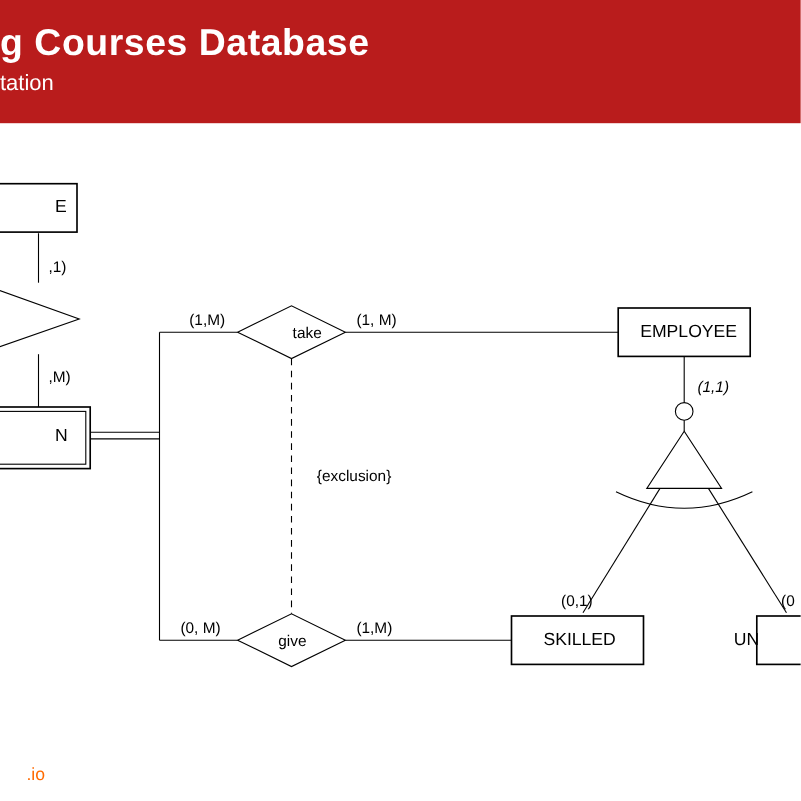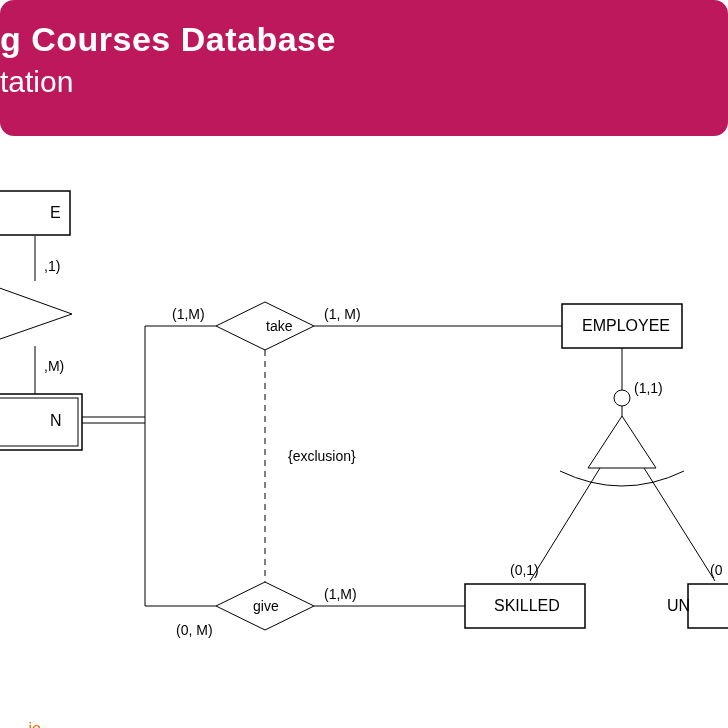--- a/index.html
+++ b/index.html
@@ -5,35 +5,34 @@
   html, body {
     margin: 0;
     padding: 0;
     width: 728px;
     height: 728px;
     font-family: "Segoe UI", Arial, sans-serif;
     background: #ffffff;
     overflow: hidden;
   }
   .header {
-    background: #be185d;
+    background: #b91c1c;
     color: #ffffff;
     padding: 20px 0 24px 0;
-    height: 136px;
+    height: 112px;
     box-sizing: border-box;
-    border-radius: 14px;
   }
   .header h1 {
     margin: 0 0 6px 0;
     font-size: 34px;
     font-weight: 700;
     letter-spacing: 0.5px;
   }
   .header .sub {
-    font-size: 30px;
+    font-size: 20px;
     font-weight: 300;
   }
   .canvas {
     position: relative;
     width: 728px;
     height: 608px;
   }
   .footer-brand {
     position: absolute;
     left: 0;
@@ -123,22 +122,22 @@
 
   <div class="label elabel" style="left:582px; top:181px;">EMPLOYEE</div>
   <div class="label elabel" style="left:494px; top:461px;">SKILLED</div>
   <div class="label elabel" style="left:667px; top:461px;">UN</div>
 
   
   <div class="label" style="left:44px; top:122px;">,1)</div>
   <div class="label" style="left:44px; top:222px;">,M)</div>
   <div class="label" style="left:172px; top:170px;">(1,M)</div>
   <div class="label" style="left:324px; top:170px;">(1, M)</div>
-  <div class="label" style="left:634px; top:244px;">(1,1)</div>
-  <div class="label" style="left:176px; top:450px;margin-top:36px;">(0, M)</div>
+  <div class="label" style="left:634px; top:231px;font-style:italic;">(1,1)</div>
+  <div class="label" style="left:164px; top:450px;">(0, M)</div>
   <div class="label" style="left:324px; top:450px;">(1,M)</div>
   <div class="label" style="left:510px; top:426px;text-align:right;">(0,1)</div>
   <div class="label" style="left:710px; top:426px;">(0</div>
 
   <div class="footer-brand">
     <span class="accent">.io</span>
   </div>
 </div>
 
 </body></html>

